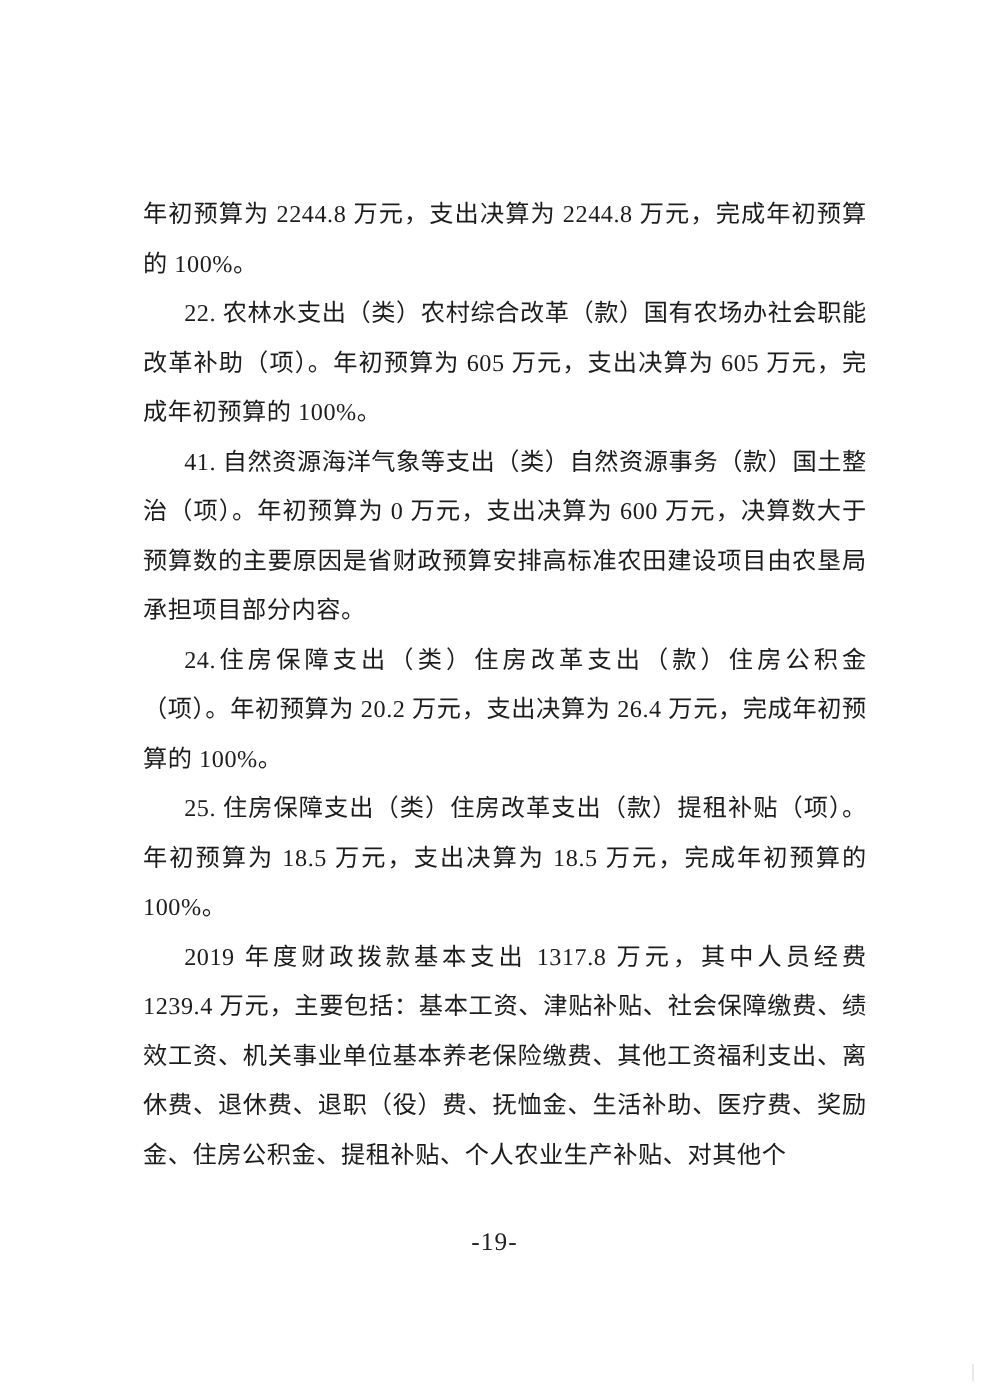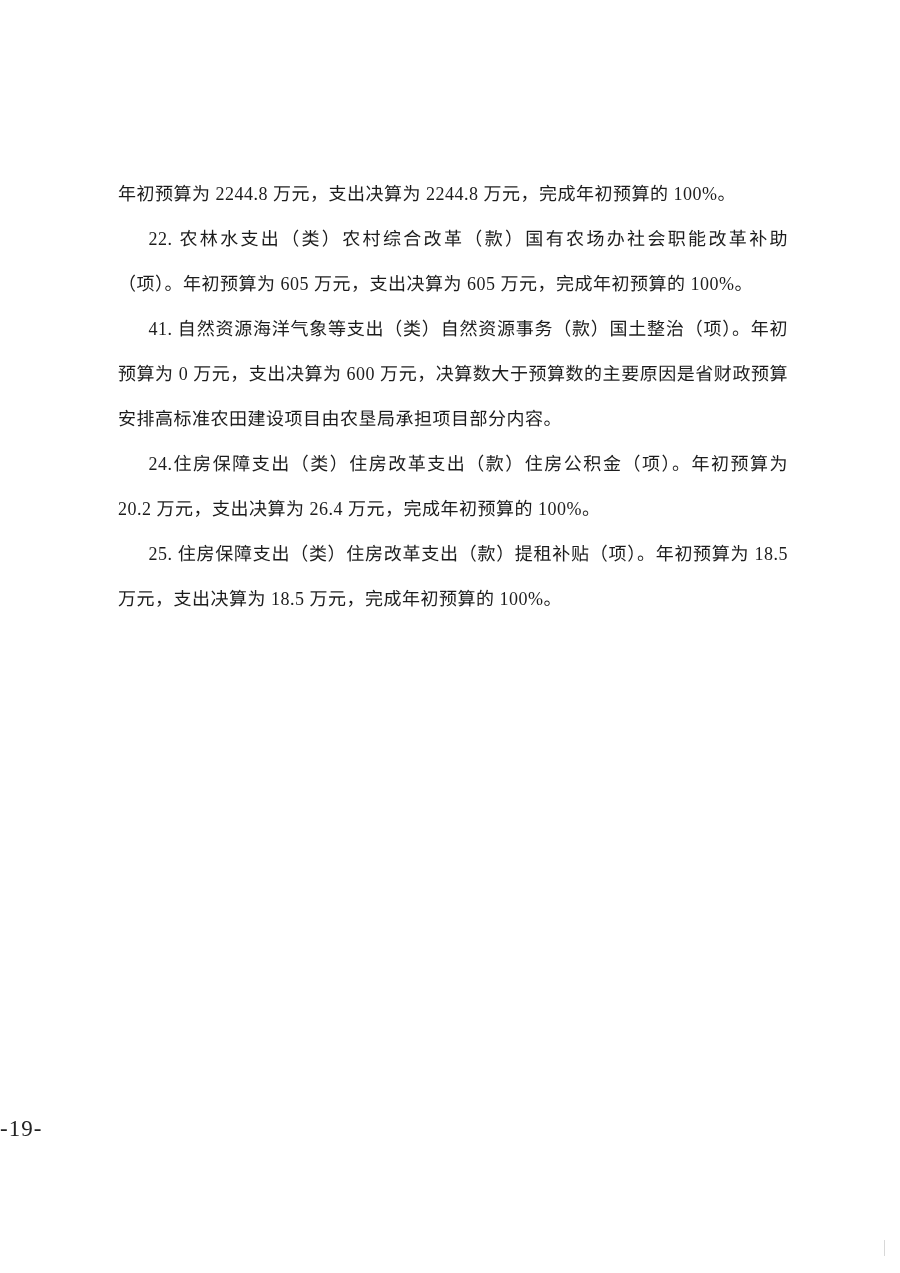--- a/index.html
+++ b/index.html
@@ -12,34 +12,36 @@
     color: #1c1c1c;
     overflow: hidden;
   }
   .page {
     position: absolute;
     inset: 0;
     background: #ffffff;
   }
   .content {
     padding: 172px 112px 0 118px;
-    font-size: 18px;
+    font-size: 22px;
     line-height: 45px;
     text-align: justify;
     letter-spacing: 0.5px;
+    margin-left: 12px;
   }
   .para { text-indent: 1.7em; }
   .para.no-indent { text-indent: 0; }
   .run { font-weight: 400; }
   .run.bold { font-weight: 400; }
   .footer {
     position: absolute;
     top: 1116px;
     left: 0;
     right: 1px;
+    text-align: center;
     font-size: 23px;
     letter-spacing: 1px;
     color: #222222;
   }
   .scan-artifact {
     position: absolute;
     left: 884px;
     top: 1240px;
     width: 1px;
     height: 16px;
@@ -57,20 +59,21 @@
 
     <p class="para"><span class="run bold">22. 农林水支出（类）农村综合改革（款）国有农场办社会职能改革补助（项）。</span><span class="run">年初预算为 605 万元，支出决算为 605 万元，完成年初预算的 100%。</span></p>
 
     <p class="para"><span class="run bold">41. 自然资源海洋气象等支出（类）自然资源事务（款）国土整治（项）。</span><span class="run">年初预算为 0 万元，支出决算为 600 万元，决算数大于预算数的主要原因是省财政预算安排高标准农田建设项目由农垦局承担项目部分内容。</span></p>
 
     <p class="para"><span class="run bold">24.住房保障支出（类）住房改革支出（款）住房公积金（项）。</span><span class="run">年初预算为 20.2 万元，支出决算为 26.4 万元，完成年初预算的 100%。</span></p>
 
     <p class="para"><span class="run bold">25. 住房保障支出（类）住房改革支出（款）提租补贴（项）。</span><span class="run">年初预算为 18.5 万元，支出决算为 18.5 万元，完成年初预算的 100%。</span></p>
 
 
+    <p class="para"><span class="run">2019 年度财政拨款基本支出 1317.8 万元，其中人员经费 1239.4 万元，主要包括：基本工资、津贴补贴、社会保障缴费、绩效工资、机关事业单位基本养老保险缴费、其他工资福利支出、离休费、退休费、退职（役）费、抚恤金、生活补助、医疗费、奖励金、住房公积金、提租补贴、个人农业生产补贴、对其他个</span></p>
 
   </main>
 
   <div class="footer"><span>-19-</span></div>
 
   <div class="scan-artifact"></div>
 
 </div>
 
 </body></html>

